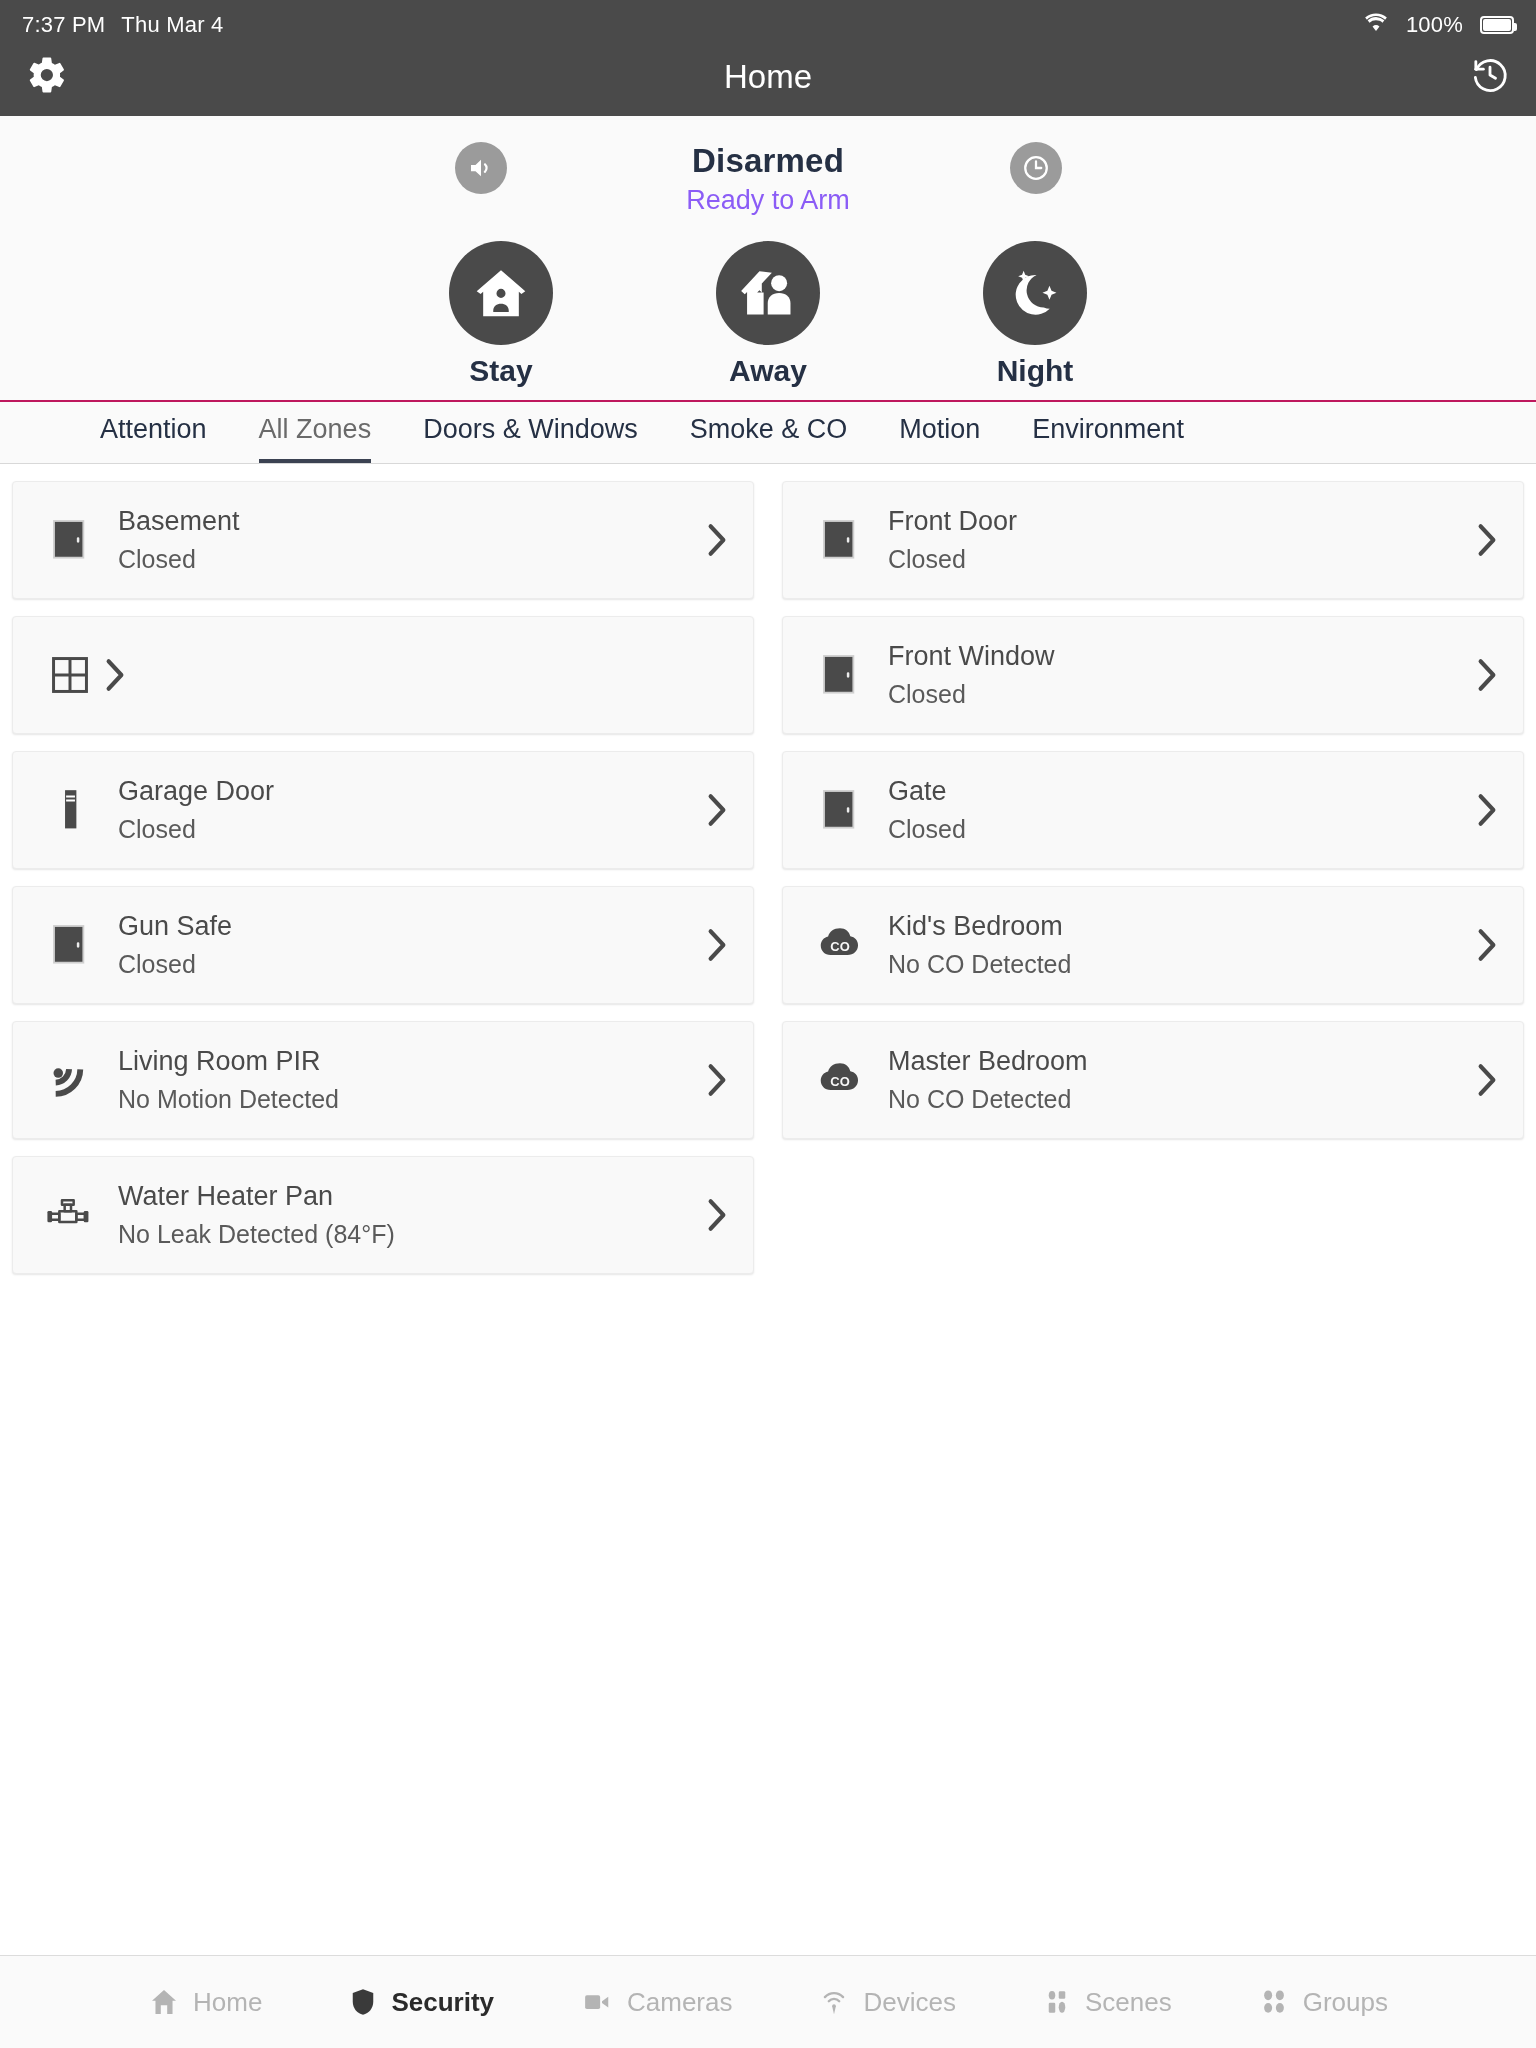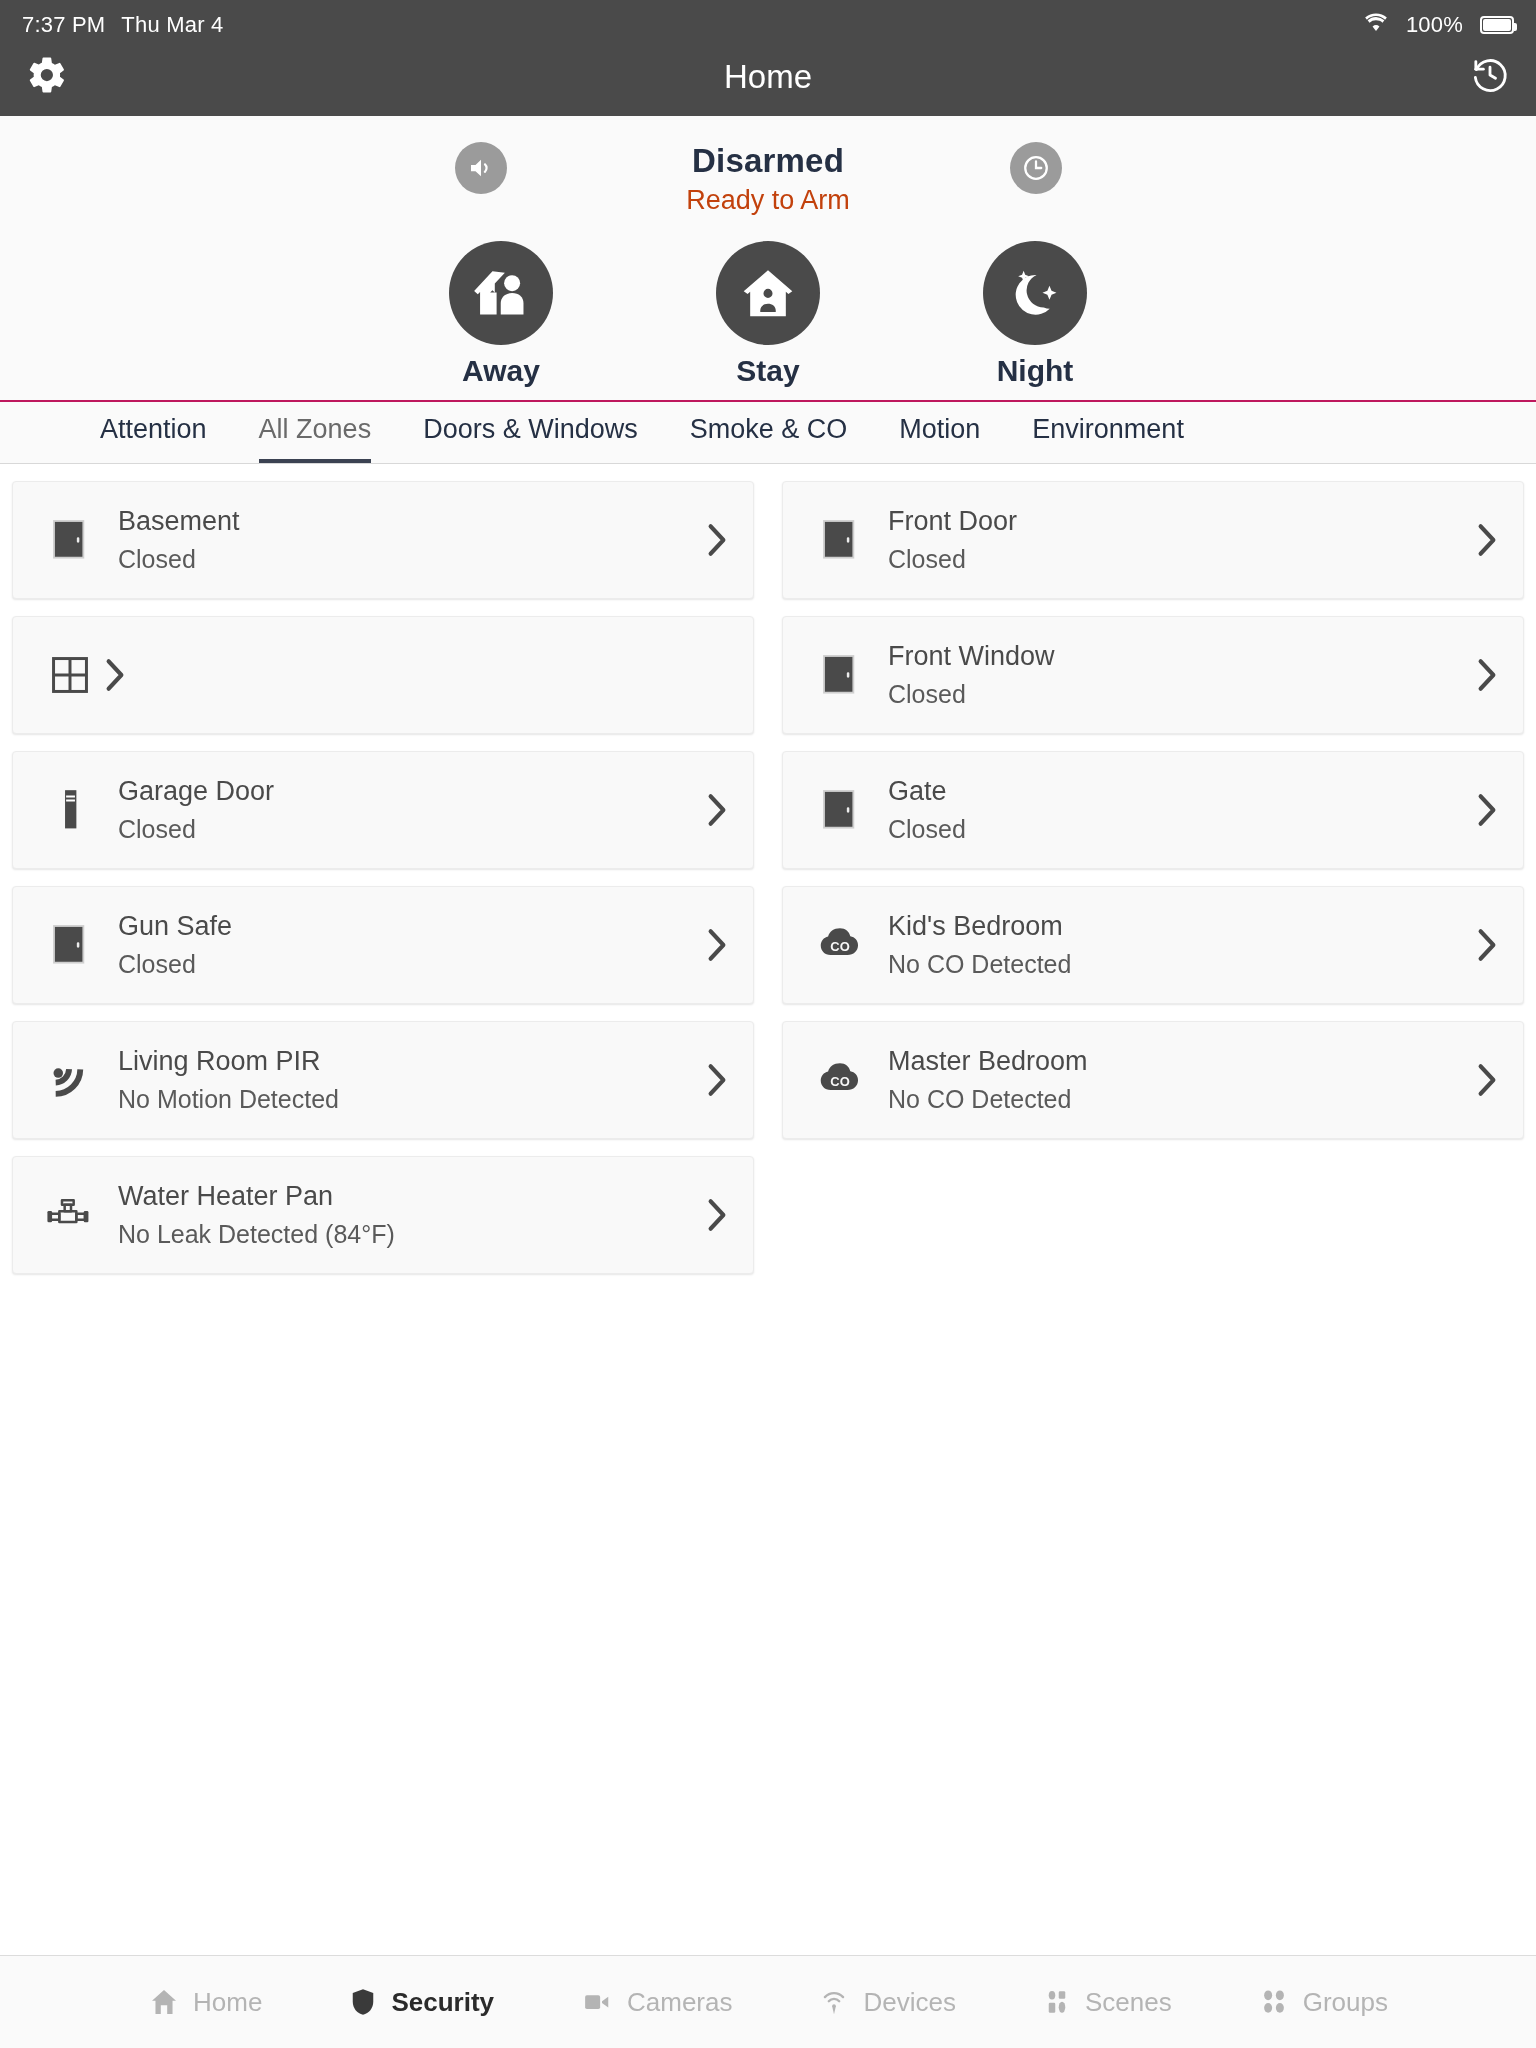--- a/index.html
+++ b/index.html
@@ -59,21 +59,21 @@
     display:flex; align-items:center; justify-content:center;
     position:absolute; top:0;
   }
   .round-btn.left { left:455px; }
   .round-btn.right { left:1010px; }
   .status-text { text-align:center; width:100%; }
   .status-main {
     font-size:33px; font-weight:bold; color:#253044; letter-spacing:.2px;
   }
   .status-sub {
-    font-size:27px; color:#c2410c; margin-top:5px; font-weight:400;
+    font-size:27px; color:#8b5cf6; margin-top:5px; font-weight:400;
   }
 
   
   .modes { display:flex; justify-content:center; gap:81px; padding:3px 0 12px; }
   .mode { width:186px; text-align:center; cursor:pointer; }
   .mode-circle {
     width:104px; height:104px; border-radius:50%; background:#4a4a4a;
     margin:0 auto; display:flex; align-items:center; justify-content:center;
   }
   .mode-label {
@@ -181,34 +181,34 @@
         <circle cx="12" cy="12" r="7.6"></circle>
         <path d="M12 7.4V12h3.7"></path>
       </svg>
     </div>
   </div>
 
   <div class="modes">
     <div class="mode">
       <div class="mode-circle">
         <svg width="62" height="62" viewBox="0 0 24 24" fill="#ffffff">
+          <path d="M12 3.2 2.6 11.3l1.5 1.1 1-.9V21h13.8v-9.5l1 .9 1.5-1.1L12 3.2zm0 7.2a1.75 1.75 0 1 1 0 3.5 1.75 1.75 0 0 1 0-3.5zm-3 8.4c0-1.6 1.35-2.6 3-2.6s3 1 3 2.6v.6H9v-.6z"></path>
+        </svg>
+      </div>
+      <div class="mode-label">Stay</div>
+    </div>
+    <div class="mode">
+      <div class="mode-circle">
+        <svg width="62" height="62" viewBox="0 0 24 24" fill="#ffffff">
           <path d="M8.7 3.6 1.6 11.2l1.4 1.3.9-.9v8.7h6.4V11.8H7.8l.9-.9.9.9V8.3l3.9-4.1-4.8-.6z"></path>
           <circle cx="16.3" cy="8.2" r="3.1"></circle>
           <path d="M16.3 12c-2.6 0-4.4 1.6-4.4 3.9v4.4h8.8v-4.4c0-2.3-1.8-3.9-4.4-3.9z"></path>
         </svg>
       </div>
       <div class="mode-label">Away</div>
-    </div>
-    <div class="mode">
-      <div class="mode-circle">
-        <svg width="62" height="62" viewBox="0 0 24 24" fill="#ffffff">
-          <path d="M12 3.2 2.6 11.3l1.5 1.1 1-.9V21h13.8v-9.5l1 .9 1.5-1.1L12 3.2zm0 7.2a1.75 1.75 0 1 1 0 3.5 1.75 1.75 0 0 1 0-3.5zm-3 8.4c0-1.6 1.35-2.6 3-2.6s3 1 3 2.6v.6H9v-.6z"></path>
-        </svg>
-      </div>
-      <div class="mode-label">Stay</div>
     </div>
     <div class="mode">
       <div class="mode-circle">
         <svg width="62" height="62" viewBox="0 0 24 24" fill="#ffffff">
           <path d="M15.4 17.6A6.6 6.6 0 0 1 12.6 5a7.7 7.7 0 1 0 5.1 13.1 6.6 6.6 0 0 1-2.3-.5z"></path>
           <path d="M7.6 3.4l.6 1.5 1.5.6-1.5.6-.6 1.5-.6-1.5-1.5-.6 1.5-.6.6-1.5z"></path>
           <path d="M17.6 9.2l.8 1.9 1.9.8-1.9.8-.8 1.9-.8-1.9-1.9-.8 1.9-.8.8-1.9z"></path>
         </svg>
       </div>
       <div class="mode-label">Night</div>

